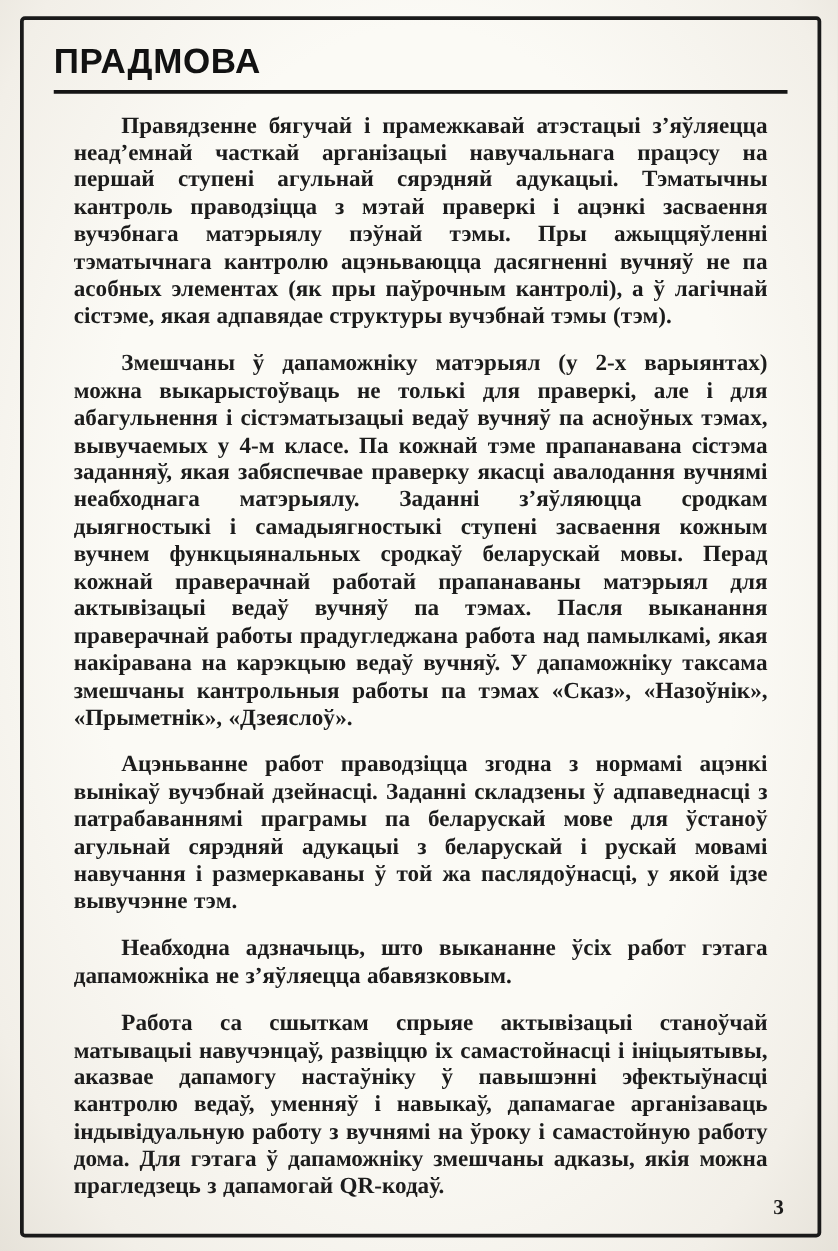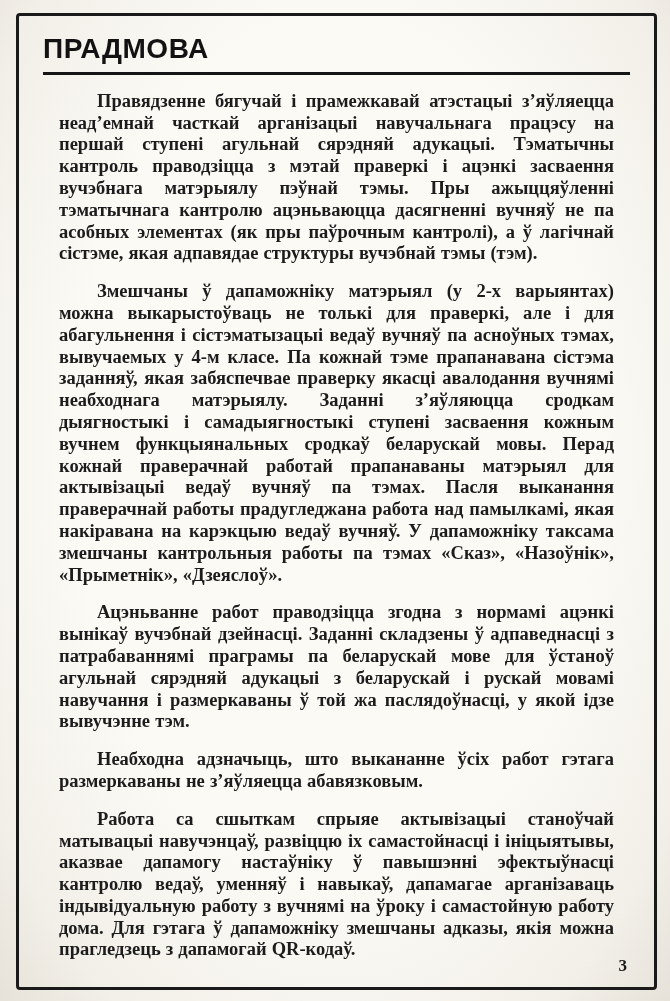--- a/index.html
+++ b/index.html
@@ -71,20 +71,20 @@
   <div class="frame">
 
     <h1 class="title">ПРАДМОВА</h1>
 
     <div class="title-rule"></div>
 
     <div class="body-text">
       <p>Правядзенне бягучай і прамежкавай атэстацыі з’яўляецца неад’емнай часткай арганізацыі навучальнага працэсу на першай ступені агульнай сярэдняй адукацыі. Тэматычны кантроль праводзіцца з мэтай праверкі і ацэнкі засваення вучэбнага матэрыялу пэўнай тэмы. Пры ажыццяўленні тэматычнага кантролю ацэньваюцца дасягненні вучняў не па асобных элементах (як пры паўрочным кантролі), а ў лагічнай сістэме, якая адпавядае структуры вучэбнай тэмы (тэм).</p>
       <p>Змешчаны ў дапаможніку матэрыял (у 2-х варыянтах) можна выкарыстоўваць не толькі для праверкі, але і для абагульнення і сістэматызацыі ведаў вучняў па асноўных тэмах, вывучаемых у 4-м класе. Па кожнай тэме прапанавана сістэма заданняў, якая забяспечвае праверку якасці авалодання вучнямі неабходнага матэрыялу. Заданні з’яўляюцца сродкам дыягностыкі і самадыягностыкі ступені засваення кожным вучнем функцыянальных сродкаў беларускай мовы. Перад кожнай праверачнай работай прапанаваны матэрыял для актывізацыі ведаў вучняў па тэмах. Пасля выканання праверачнай работы прадугледжана работа над памылкамі, якая накіравана на карэкцыю ведаў вучняў. У дапаможніку таксама змешчаны кантрольныя работы па тэмах «Сказ», «Назоўнік», «Прыметнік», «Дзеяслоў».</p>
       <p>Ацэньванне работ праводзіцца згодна з нормамі ацэнкі вынікаў вучэбнай дзейнасці. Заданні складзены ў адпаведнасці з патрабаваннямі праграмы па беларускай мове для ўстаноў агульнай сярэдняй адукацыі з беларускай і рускай мовамі навучання і размеркаваны ў той жа паслядоўнасці, у якой ідзе вывучэнне тэм.</p>
-      <p>Неабходна адзначыць, што выкананне ўсіх работ гэтага размеркаваны не з’яўляецца абавязковым.</p>
+      <p>Неабходна адзначыць, што выкананне ўсіх работ гэтага дапаможніка не з’яўляецца абавязковым.</p>
       <p>Работа са сшыткам спрыяе актывізацыі станоўчай матывацыі навучэнцаў, развіццю іх самастойнасці і ініцыятывы, аказвае дапамогу настаўніку ў павышэнні эфектыўнасці кантролю ведаў, уменняў і навыкаў, дапамагае арганізаваць індывідуальную работу з вучнямі на ўроку і самастойную работу дома. Для гэтага ў дапаможніку змешчаны адказы, якія можна прагледзець з дапамогай QR-кодаў.</p>
     </div>
 
     <div class="page-num">3</div>
 
   </div>
 </div>
 
 </body></html>

